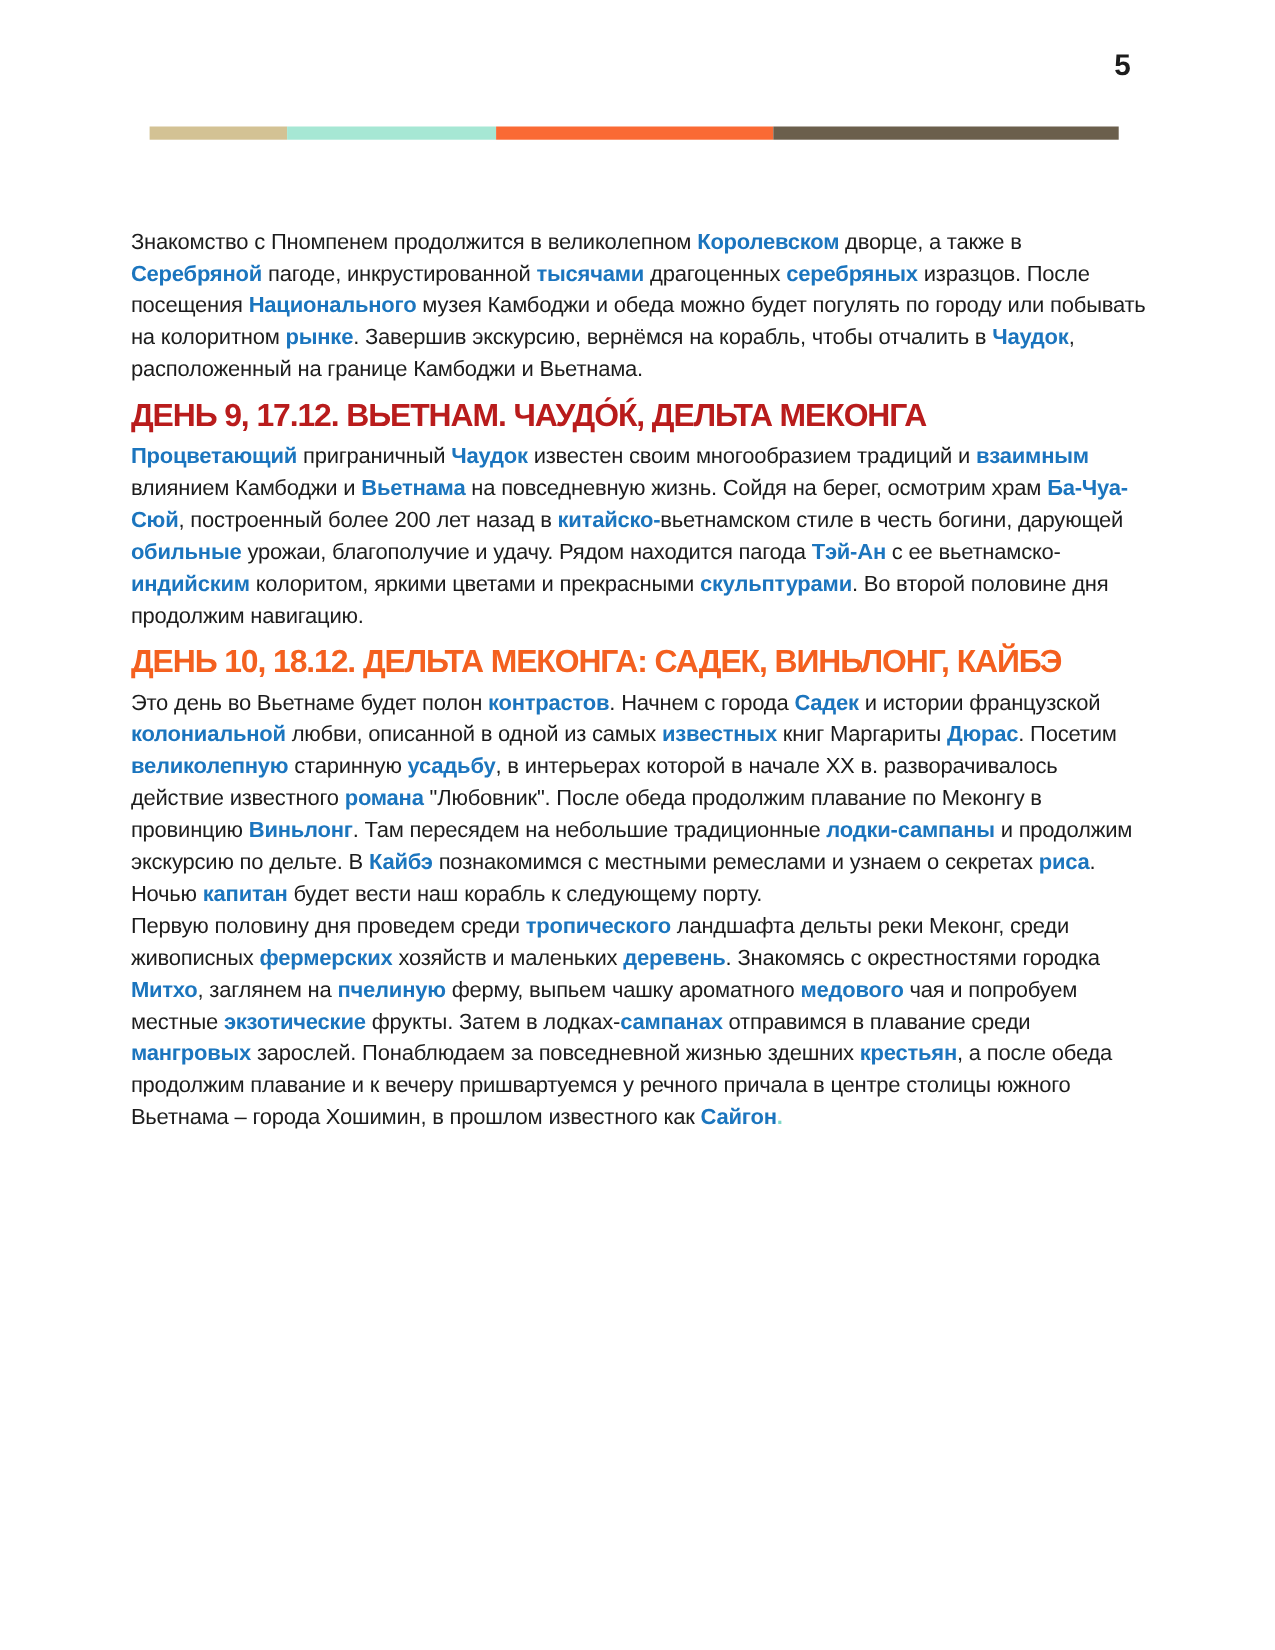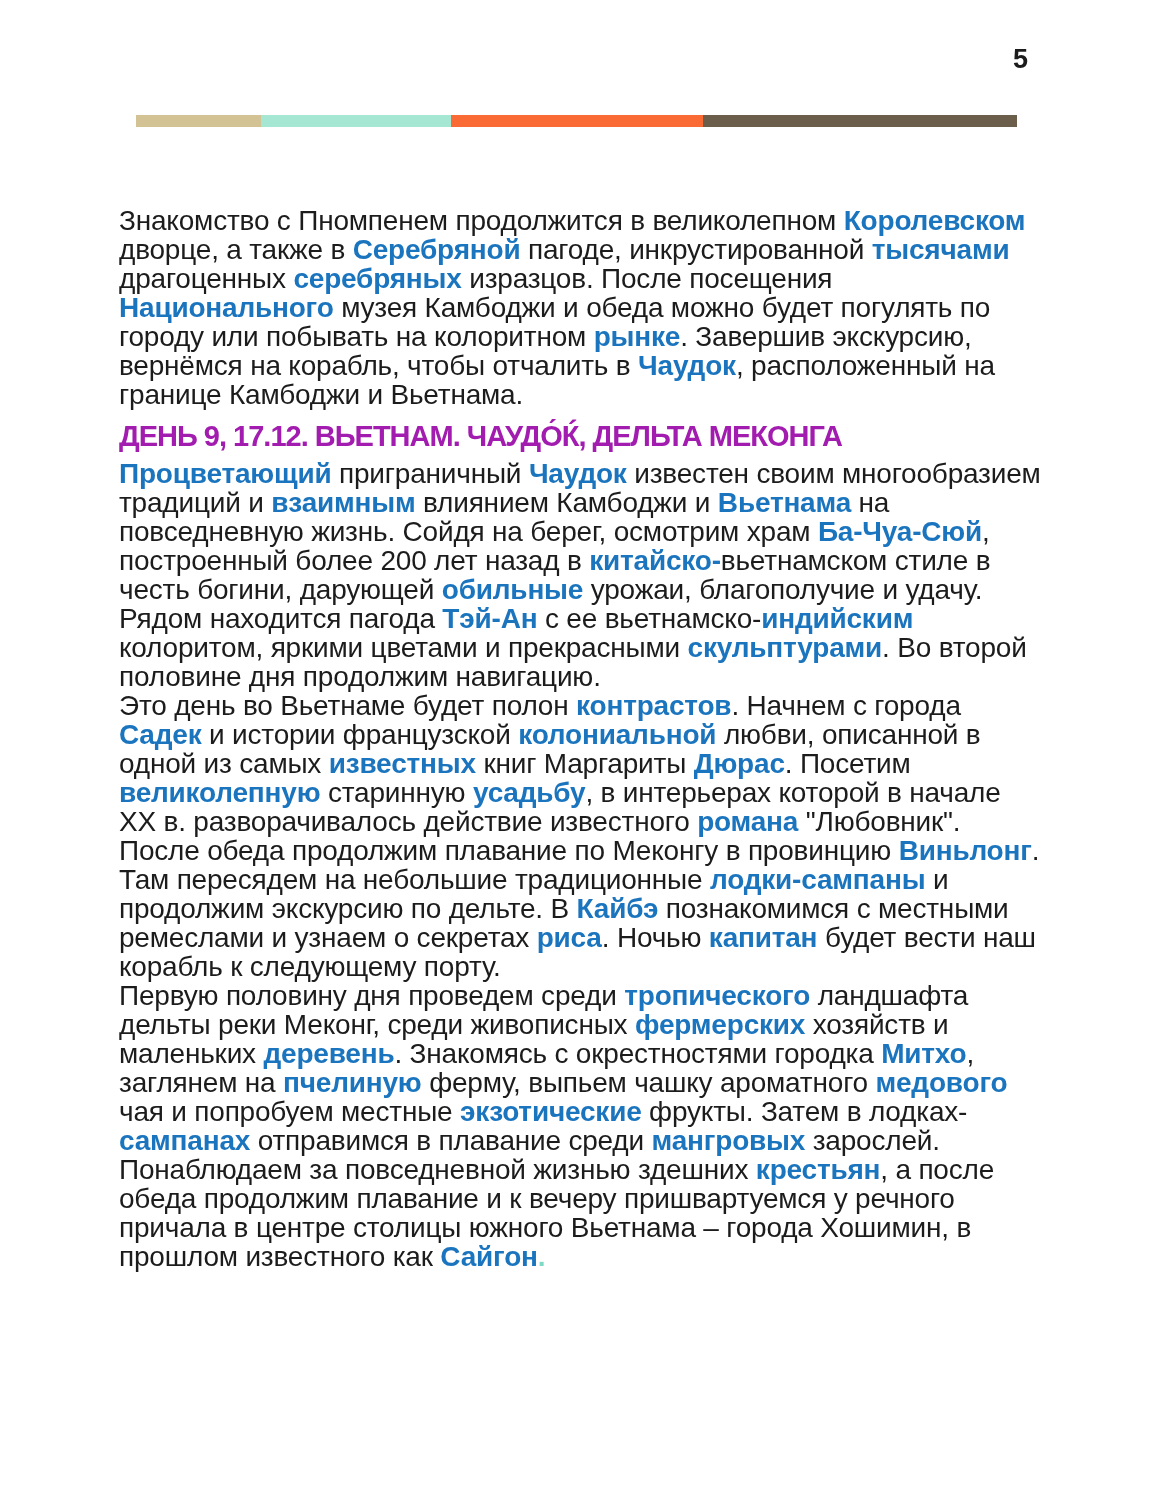--- a/index.html
+++ b/index.html
@@ -40,21 +40,21 @@
   }
   h2.day-heading {
     margin: 4px 0 0 0;
     font-size: 29px;
     line-height: 46px;
     font-weight: 700;
     letter-spacing: -1px;
   }
   p.body-para {
     margin: 0;
-    font-size: 28px;
+    font-size: 20px;
     line-height: 29px;
     letter-spacing: -0.2px;
     font-weight: 400;
   }
   p.body-para .accent { font-weight: 700; }
   p.body-para .teal   { font-weight: 700; }
 </style>
 </head>
 <body>
 
@@ -65,22 +65,23 @@
     <div class="bar-seg" style="background: rgb(166, 231, 212); width: 21.5%;"></div>
     <div class="bar-seg" style="background: rgb(250, 106, 52); width: 28.7%;"></div>
     <div class="bar-seg" style="background: rgb(107, 95, 76); width: 35.6%;"></div>
   </div>
 
 <main class="content">
     <section>
       <p class="body-para" style="color: rgb(28, 28, 28);"><span class="plain">Знакомство с Пномпенем продолжится в великолепном </span><span class="accent" style="color: rgb(27, 117, 190);">Королевском</span><span class="plain"> дворце, а также в </span><span class="accent" style="color: rgb(27, 117, 190);">Серебряной</span><span class="plain"> пагоде, инкрустированной </span><span class="accent" style="color: rgb(27, 117, 190);">тысячами</span><span class="plain"> драгоценных </span><span class="accent" style="color: rgb(27, 117, 190);">серебряных</span><span class="plain"> изразцов. После посещения </span><span class="accent" style="color: rgb(27, 117, 190);">Национального</span><span class="plain"> музея Камбоджи и обеда можно будет погулять по городу или побывать на колоритном </span><span class="accent" style="color: rgb(27, 117, 190);">рынке</span><span class="plain">. Завершив экскурсию, вернёмся на корабль, чтобы отчалить в </span><span class="accent" style="color: rgb(27, 117, 190);">Чаудок</span><span class="plain">, расположенный на границе Камбоджи и Вьетнама.</span></p>
     </section>
     <section>
-      <h2 class="day-heading" style="color: #a21caf;">ДЕНЬ 9, 17.12. ВЬЕТНАМ. ЧАУДО́Ќ, ДЕЛЬТА МЕКОНГА</h2>
+      <h2 class="day-heading" style="color: #b91c1c;">ДЕНЬ 9, 17.12. ВЬЕТНАМ. ЧАУДО́Ќ, ДЕЛЬТА МЕКОНГА</h2>
       <p class="body-para" style="color: rgb(28, 28, 28);"><span class="accent" style="color: rgb(27, 117, 190);">Процветающий</span><span class="plain"> приграничный </span><span class="accent" style="color: rgb(27, 117, 190);">Чаудок</span><span class="plain"> известен своим многообразием традиций и </span><span class="accent" style="color: rgb(27, 117, 190);">взаимным</span><span class="plain"> влиянием Камбоджи и </span><span class="accent" style="color: rgb(27, 117, 190);">Вьетнама</span><span class="plain"> на повседневную жизнь. Сойдя на берег, осмотрим храм </span><span class="accent" style="color: rgb(27, 117, 190);">Ба-Чуа-Сюй</span><span class="plain">, построенный более 200 лет назад в </span><span class="accent" style="color: rgb(27, 117, 190);">китайско-</span><span class="plain">вьетнамском стиле в честь богини, дарующей </span><span class="accent" style="color: rgb(27, 117, 190);">обильные</span><span class="plain"> урожаи, благополучие и удачу. Рядом находится пагода </span><span class="accent" style="color: rgb(27, 117, 190);">Тэй-Ан</span><span class="plain"> с ее вьетнамско-</span><span class="accent" style="color: rgb(27, 117, 190);">индийским</span><span class="plain"> колоритом, яркими цветами и прекрасными </span><span class="accent" style="color: rgb(27, 117, 190);">скульптурами</span><span class="plain">. Во второй половине дня продолжим навигацию.</span></p>
     </section>
     <section>
+      <h2 class="day-heading" style="color: rgb(244, 96, 31);">ДЕНЬ 10, 18.12. ДЕЛЬТА МЕКОНГА: САДЕК, ВИНЬЛОНГ, КАЙБЭ</h2>
       <p class="body-para" style="color: rgb(28, 28, 28);"><span class="plain">Это день во Вьетнаме будет полон </span><span class="accent" style="color: rgb(27, 117, 190);">контрастов</span><span class="plain">. Начнем с города </span><span class="accent" style="color: rgb(27, 117, 190);">Садек</span><span class="plain"> и истории французской </span><span class="accent" style="color: rgb(27, 117, 190);">колониальной</span><span class="plain"> любви, описанной в одной из самых </span><span class="accent" style="color: rgb(27, 117, 190);">известных</span><span class="plain"> книг Маргариты </span><span class="accent" style="color: rgb(27, 117, 190);">Дюрас</span><span class="plain">. Посетим </span><span class="accent" style="color: rgb(27, 117, 190);">великолепную</span><span class="plain"> старинную </span><span class="accent" style="color: rgb(27, 117, 190);">усадьбу</span><span class="plain">, в интерьерах которой в начале XX в. разворачивалось действие известного </span><span class="accent" style="color: rgb(27, 117, 190);">романа</span><span class="plain"> "Любовник". После обеда продолжим плавание по Меконгу в провинцию </span><span class="accent" style="color: rgb(27, 117, 190);">Виньлонг</span><span class="plain">. Там пересядем на небольшие традиционные </span><span class="accent" style="color: rgb(27, 117, 190);">лодки-сампаны</span><span class="plain"> и продолжим экскурсию по дельте. В </span><span class="accent" style="color: rgb(27, 117, 190);">Кайбэ</span><span class="plain"> познакомимся с местными ремеслами и узнаем о секретах </span><span class="accent" style="color: rgb(27, 117, 190);">риса</span><span class="plain">. Ночью </span><span class="accent" style="color: rgb(27, 117, 190);">капитан</span><span class="plain"> будет вести наш корабль к следующему порту.</span></p>
     </section>
     <section>
       <p class="body-para" style="color: rgb(28, 28, 28);"><span class="plain">Первую половину дня проведем среди </span><span class="accent" style="color: rgb(27, 117, 190);">тропического</span><span class="plain"> ландшафта дельты реки Меконг, среди живописных </span><span class="accent" style="color: rgb(27, 117, 190);">фермерских</span><span class="plain"> хозяйств и маленьких </span><span class="accent" style="color: rgb(27, 117, 190);">деревень</span><span class="plain">. Знакомясь с окрестностями городка </span><span class="accent" style="color: rgb(27, 117, 190);">Митхо</span><span class="plain">, заглянем на </span><span class="accent" style="color: rgb(27, 117, 190);">пчелиную</span><span class="plain"> ферму, выпьем чашку ароматного </span><span class="accent" style="color: rgb(27, 117, 190);">медового</span><span class="plain"> чая и попробуем местные </span><span class="accent" style="color: rgb(27, 117, 190);">экзотические</span><span class="plain"> фрукты. Затем в лодках-</span><span class="accent" style="color: rgb(27, 117, 190);">сампанах</span><span class="plain"> отправимся в плавание среди </span><span class="accent" style="color: rgb(27, 117, 190);">мангровых</span><span class="plain"> зарослей. Понаблюдаем за повседневной жизнью здешних </span><span class="accent" style="color: rgb(27, 117, 190);">крестьян</span><span class="plain">, а после обеда продолжим плавание и к вечеру пришвартуемся у речного причала в центре столицы южного Вьетнама – города Хошимин, в прошлом известного как </span><span class="accent" style="color: rgb(27, 117, 190);">Сайгон</span><span class="teal" style="color: rgb(127, 217, 199);">.</span></p>
     </section>
   </main>
 
 </body></html>

